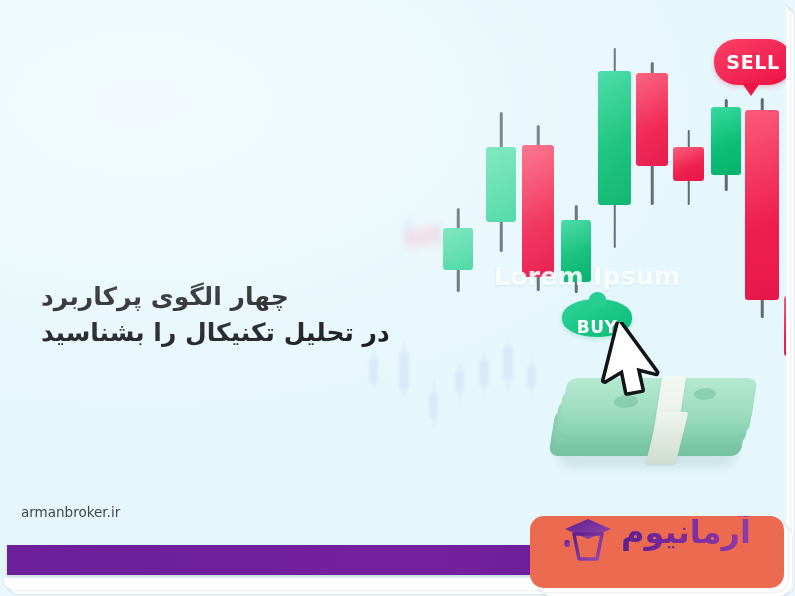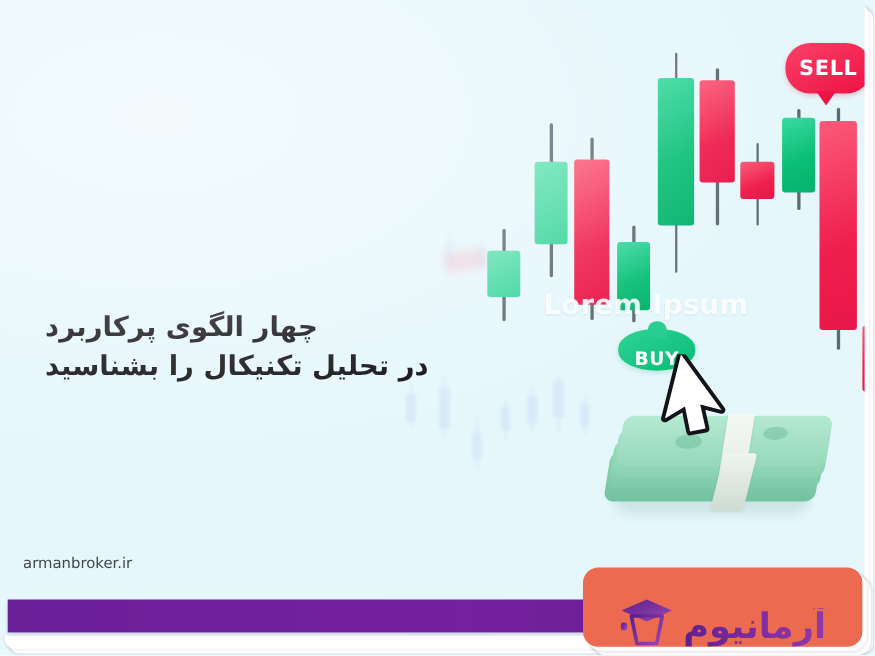--- a/index.html
+++ b/index.html
@@ -173,21 +173,21 @@
     position:absolute;left:538px;top:524px;width:254px;height:72px;
     background:#ffffff;border-radius:14px;box-shadow:0 0 3px rgba(0,0,0,.17);
   }
   .logo-stack1{
     position:absolute;left:534px;top:520px;width:254px;height:72px;
     background:#ffffff;border-radius:14px;box-shadow:0 0 3px rgba(0,0,0,.15);
   }
   .logo-badge{
     position:absolute;left:530px;top:516px;width:254px;height:72px;
     background:#ec6a4f;border-radius:14px;
-    display:flex;align-items:flex-end;justify-content:center;gap:8px;
+    display:flex;align-items:flex-start;justify-content:center;gap:8px;
     direction:rtl;
   }
   .logo-text{
     font-family:"DejaVu Sans","Liberation Sans",sans-serif;
     font-weight:700;font-size:32px;
     background:linear-gradient(95deg,#5b1f8e 0%,#7c2a9e 45%,#8f3aa8 100%);
     -webkit-background-clip:text;background-clip:text;
     -webkit-text-fill-color:transparent;color:#6b239a;
     letter-spacing:-0.5px;line-height:1;
     padding-bottom:3px;

